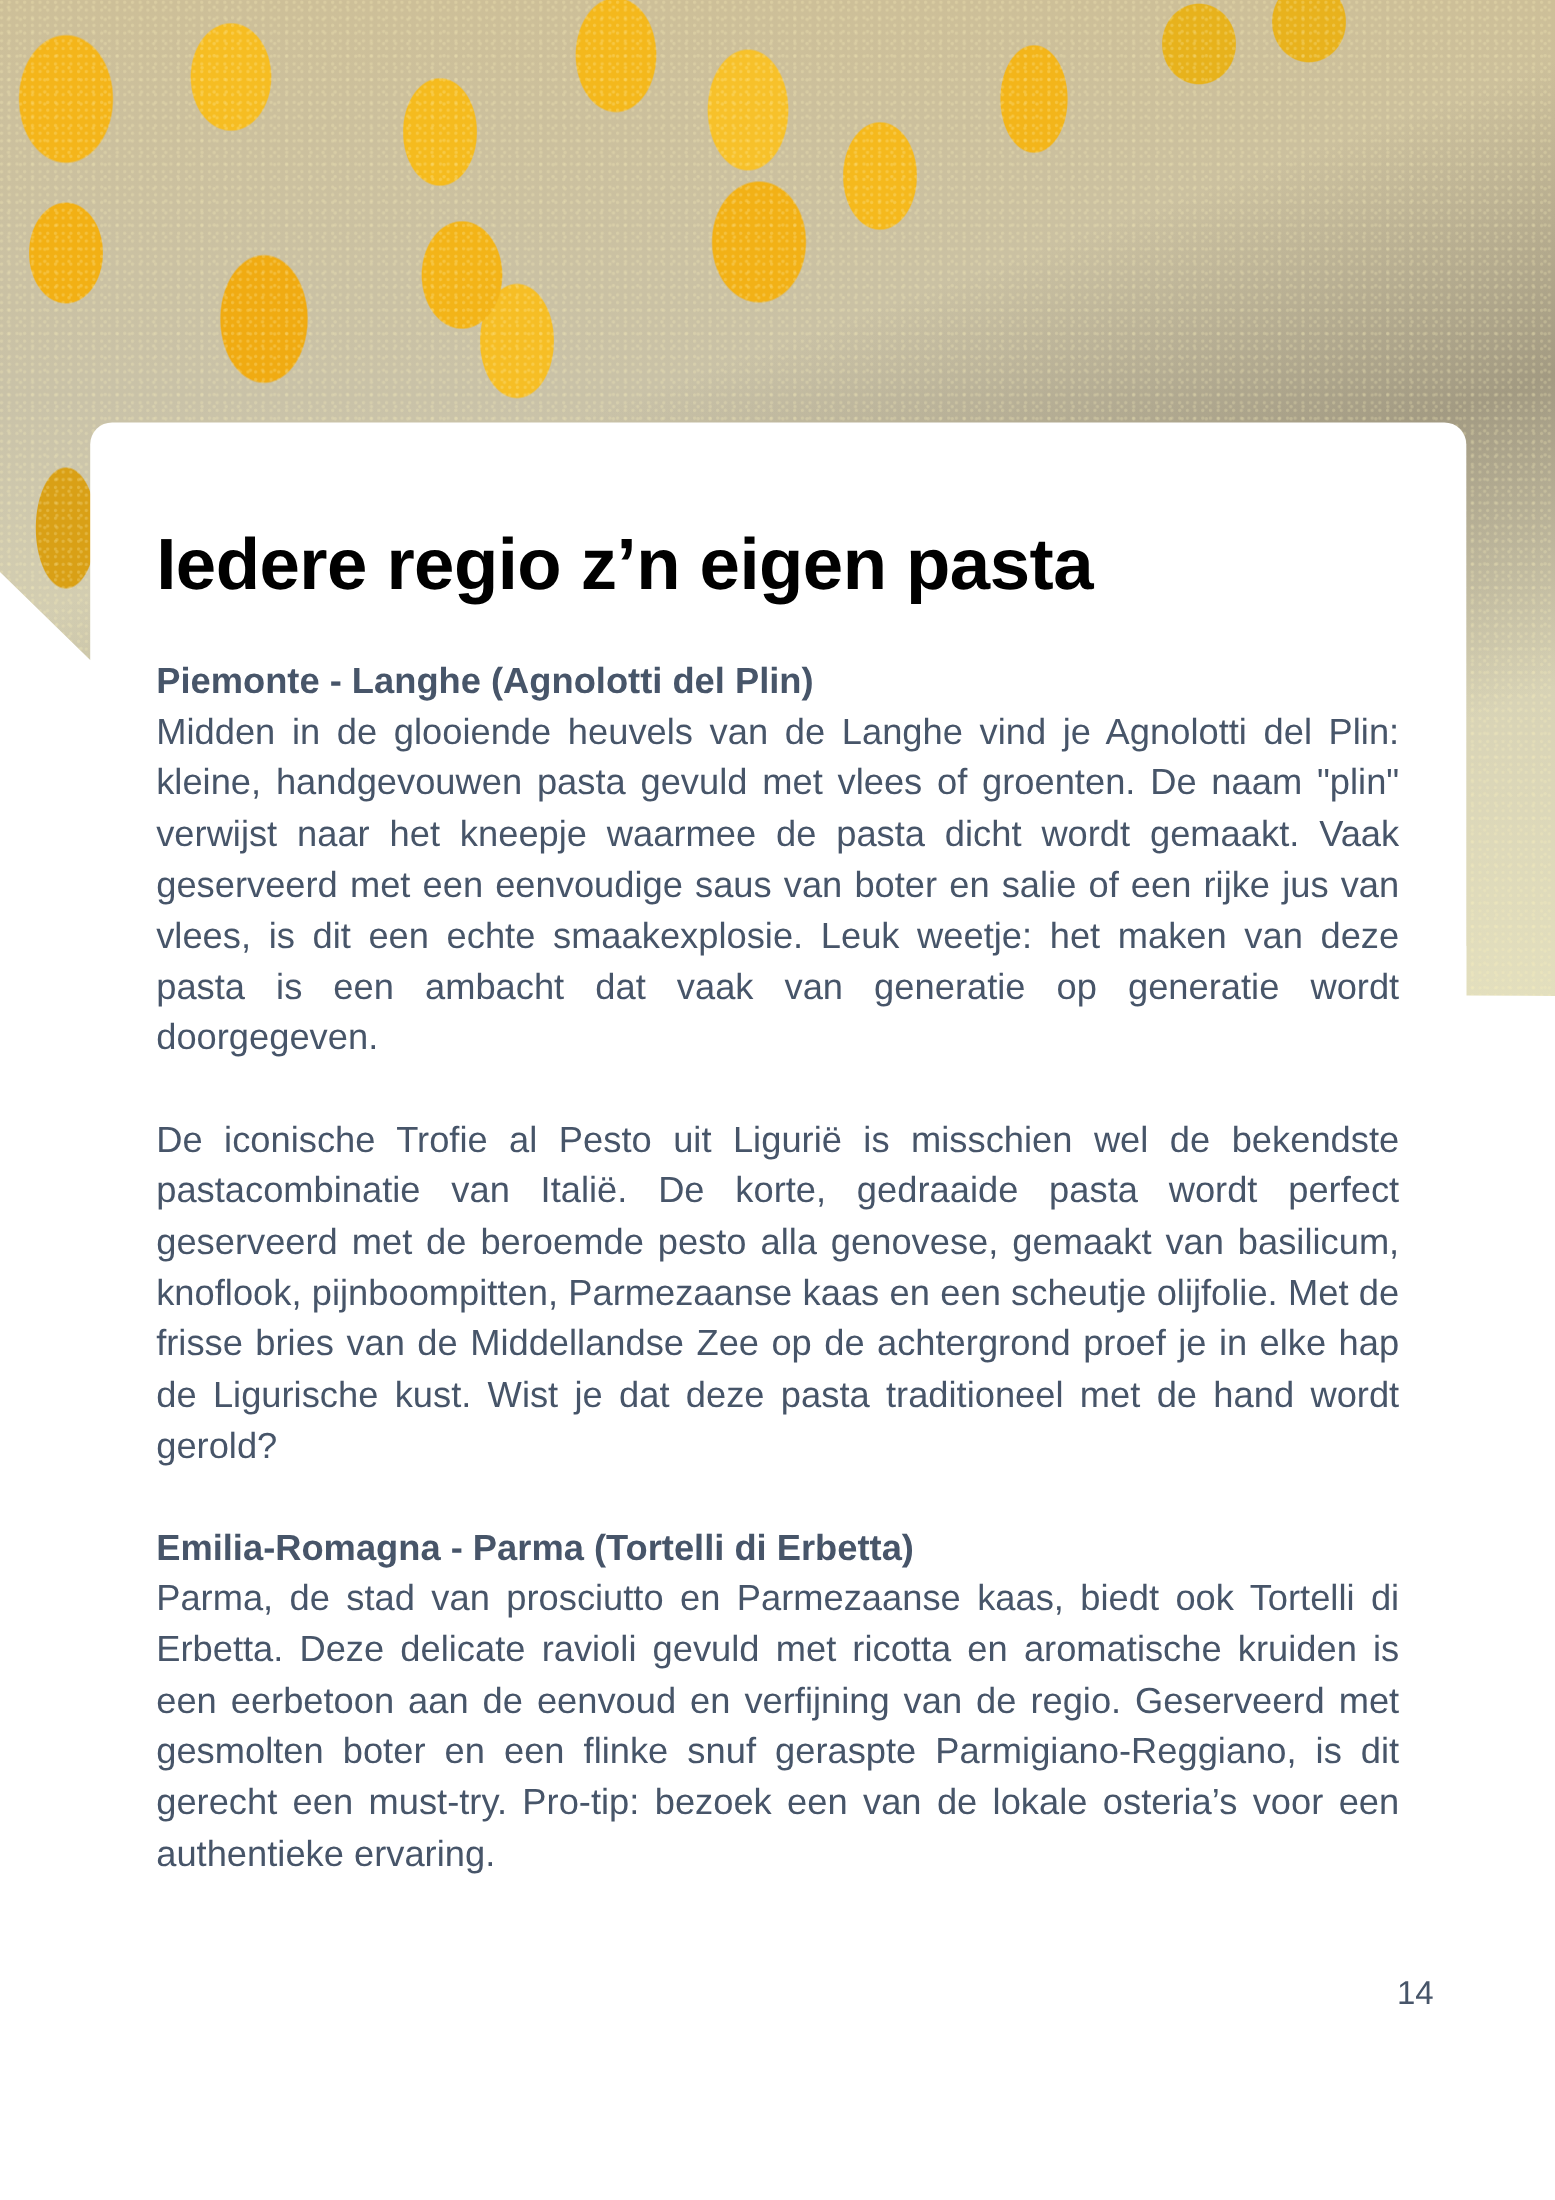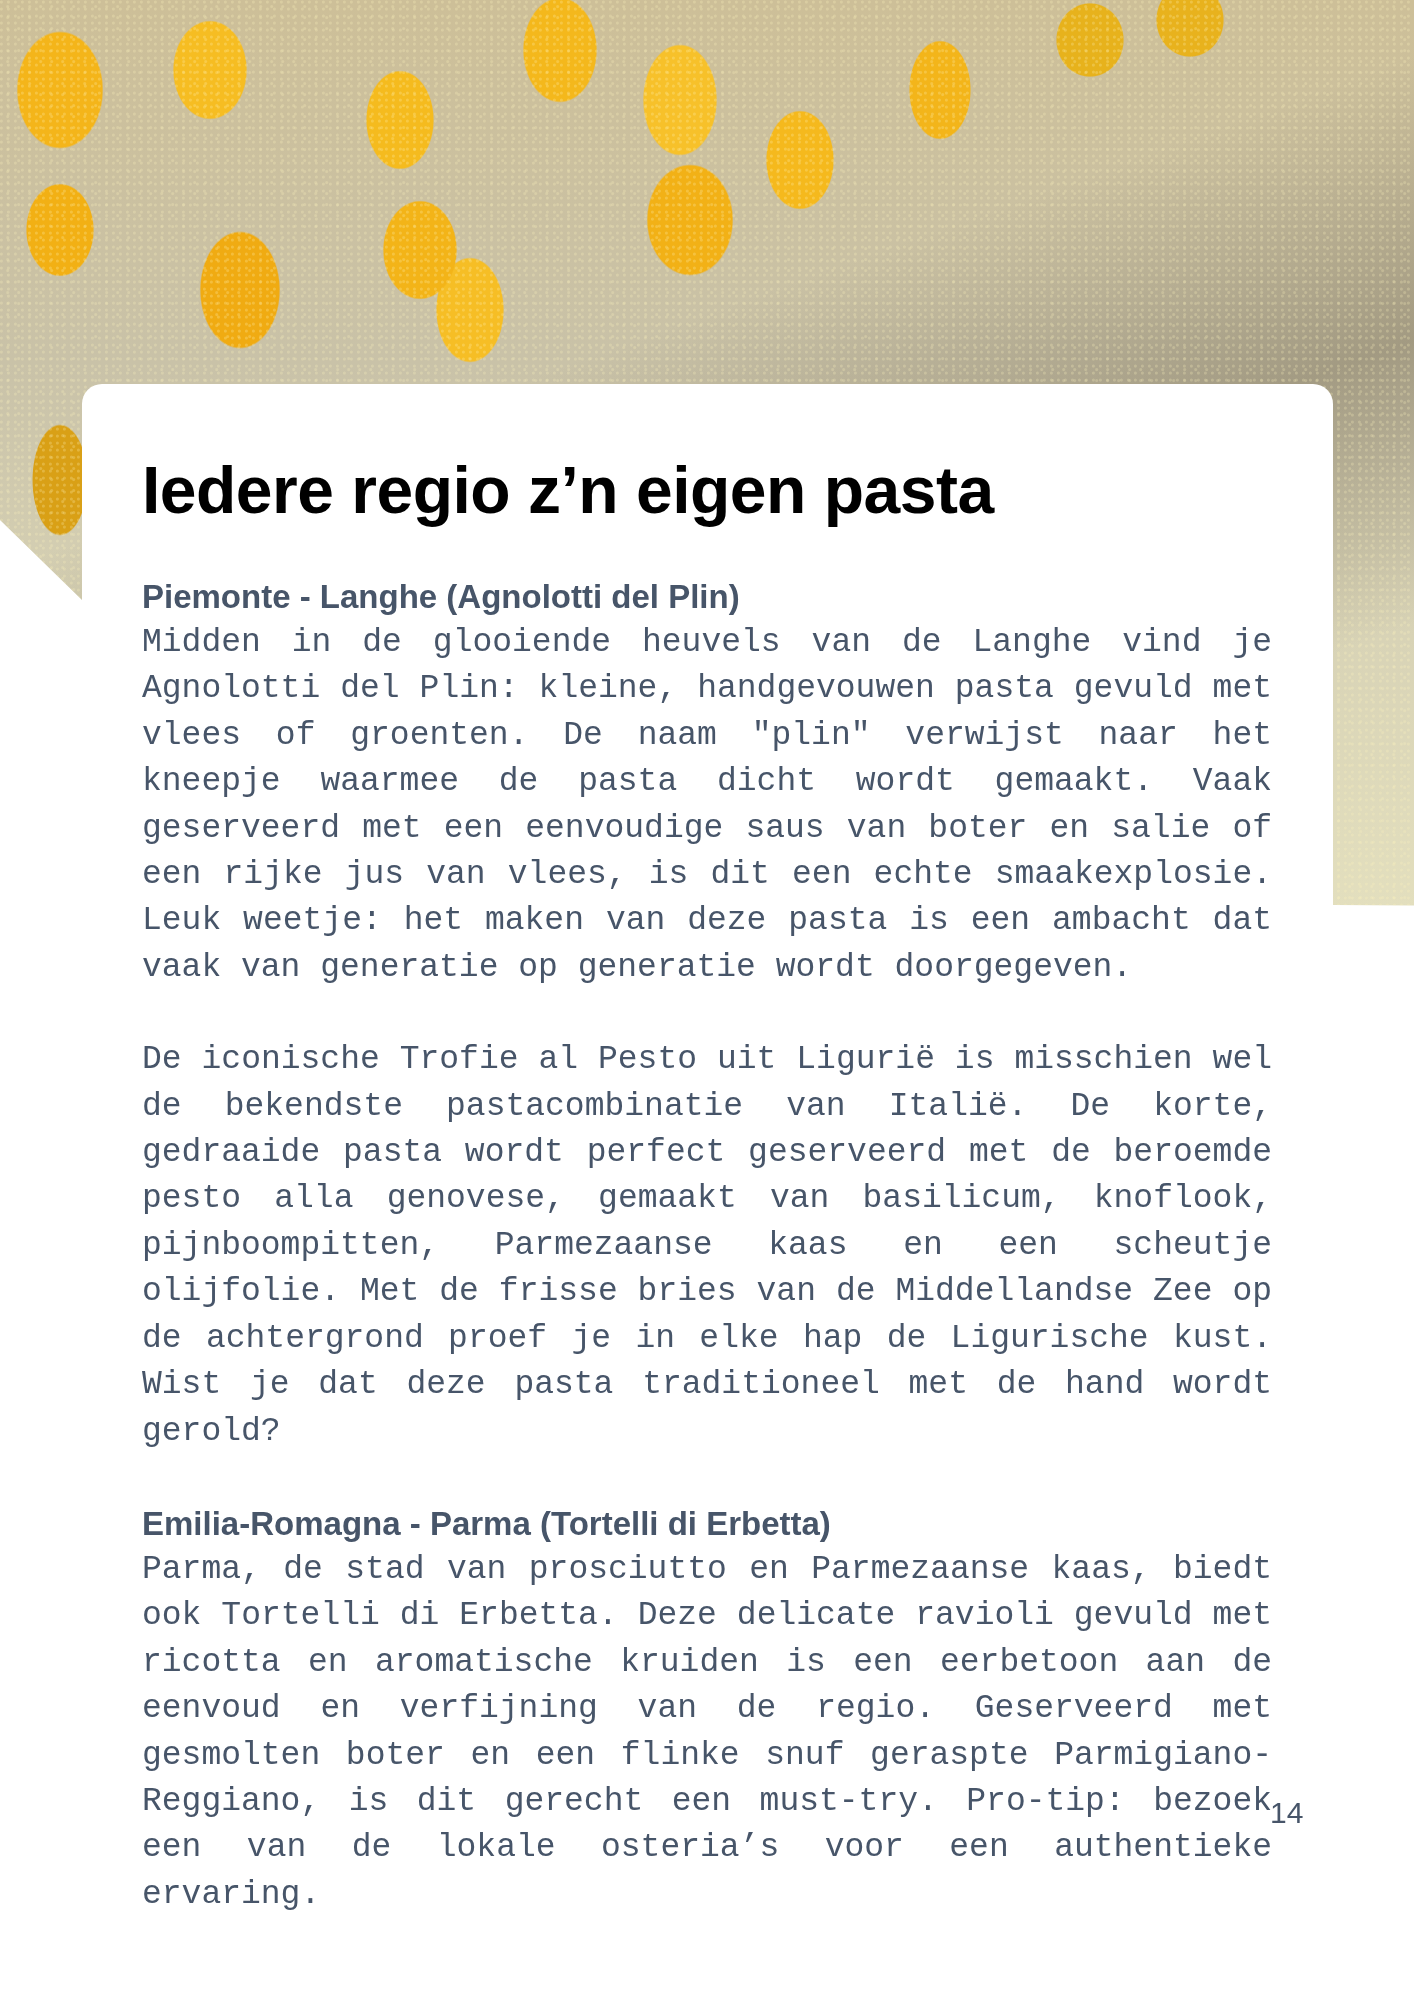--- a/index.html
+++ b/index.html
@@ -56,21 +56,21 @@
       left: 82px;
       top: 384px;
       width: 1251px;
       height: 1616px;
       background: #ffffff;
       border-radius: 20px 20px 0 0;
     }
     .content {
       position: absolute;
       left: 142px;
-      top: 440px;
+      top: 462px;
       width: 1130px;
     }
     .page-title {
       font-family: "Liberation Sans", sans-serif;
       font-weight: 700;
       font-size: 66px;
       line-height: 100px;
       color: #000000;
       margin: 0 0 34px 0;
       letter-spacing: -0.5px;
@@ -80,21 +80,21 @@
     }
     .section-heading {
       font-family: "Liberation Sans", sans-serif;
       font-weight: 700;
       font-size: 33px;
       line-height: 46px;
       color: #475569;
       margin: 0;
     }
     .section-body {
-      font-family: Liberation Mono, monospace;
+      font-family: Liberation Sans, sans-serif;
       font-weight: 400;
       font-size: 33px;
       line-height: 46.4px;
       color: #475569;
       text-align: justify;
       margin: 0;
     }
     .page-number {
       position: absolute;
       left: 1270px;

